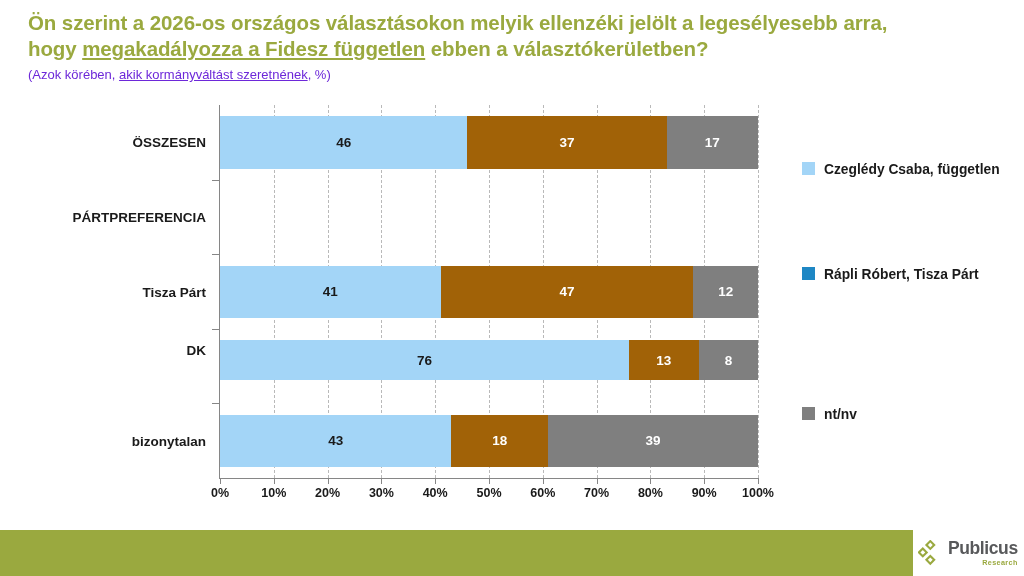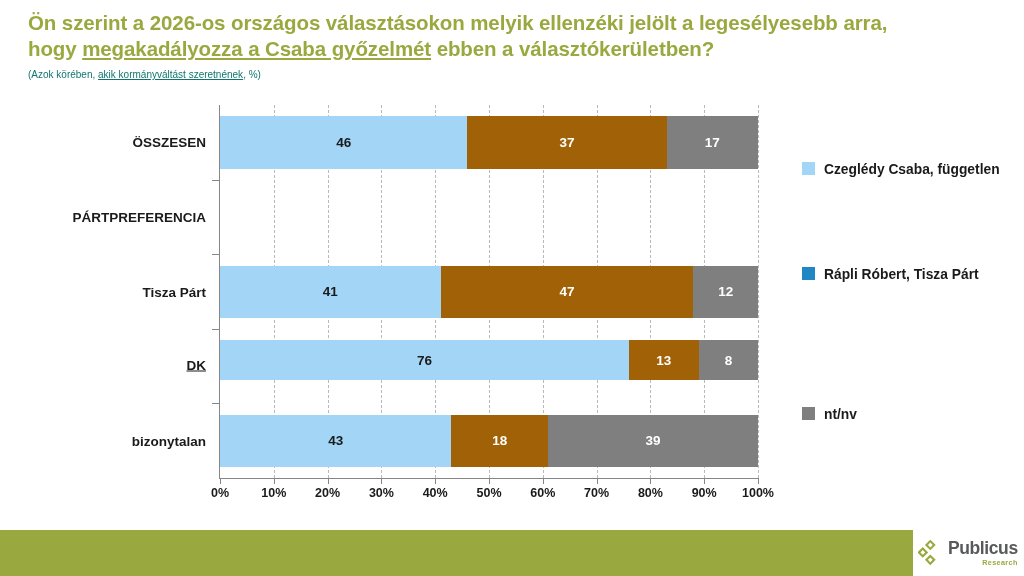--- a/index.html
+++ b/index.html
@@ -31,24 +31,24 @@
     font-size: 20.5px;
     font-weight: bold;
     line-height: 26px;
     color: #9aa93f;
     letter-spacing: -0.1px;
   }
   #chart-title .u { text-decoration: underline; }
 
   #chart-subtitle {
     margin-top: 4px;
-    font-size: 10px;
+    font-size: 13px;
     font-weight: normal;
     line-height: 18px;
-    color: #0f766e;
+    color: #6d28d9;
   }
   #chart-subtitle .u { text-decoration: underline; }
 
   
   #plot-region {
     position: absolute;
     left: 0px;
     top: 100px;
     width: 790px;
     height: 405px;
@@ -225,33 +225,33 @@
   }
 </style>
 </head>
 <body>
 
 <div id="slide">
 
   <div id="title-block">
     <div id="chart-title">
       <span>Ön szerint a 2026-os országos választásokon melyik ellenzéki jelölt a legesélyesebb arra,</span><br>
-      <span>hogy </span><span class="u">megakadályozza a Csaba győzelmét</span><span> ebben a választókerületben?</span>
+      <span>hogy </span><span class="u">megakadályozza a Fidesz független</span><span> ebben a választókerületben?</span>
     </div>
     <div id="chart-subtitle">
       <span>(Azok körében, </span><span class="u">akik kormányváltást szeretnének</span><span>, %)</span>
     </div>
   </div>
 
   <div id="plot-region">
     <div id="category-axis">
         <div class="cat-label" style="top: 37.3px;">ÖSSZESEN</div>
         <div class="cat-label" style="top: 111.9px;">PÁRTPREFERENCIA</div>
         <div class="cat-label" style="top: 186.5px;">Tisza Párt</div>
-        <div class="cat-label" style="top: 260px; text-decoration: underline;">DK</div>
+        <div class="cat-label" style="top: 245px;">DK</div>
         <div class="cat-label" style="top: 335.7px;">bizonytalan</div>
       </div>
     <div id="plot-area">
         <div class="gridline" style="left: 53.8px;"></div>
         <div class="gridline" style="left: 107.6px;"></div>
         <div class="gridline" style="left: 161.4px;"></div>
         <div class="gridline" style="left: 215.2px;"></div>
         <div class="gridline" style="left: 269px;"></div>
         <div class="gridline" style="left: 322.8px;"></div>
         <div class="gridline" style="left: 376.6px;"></div>

